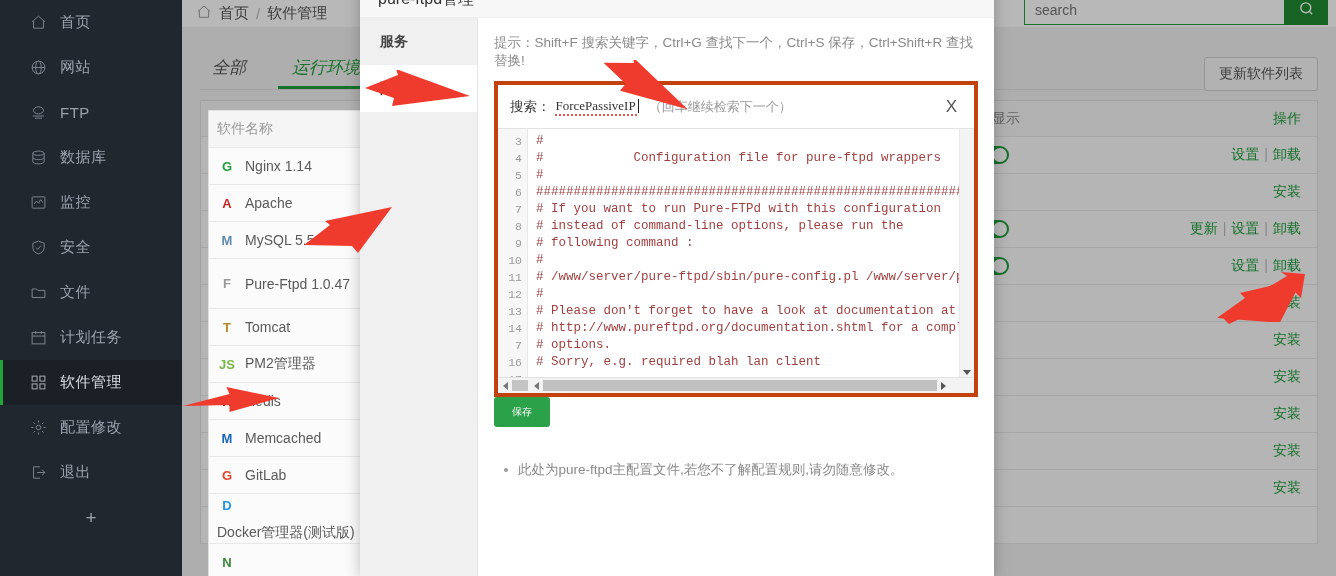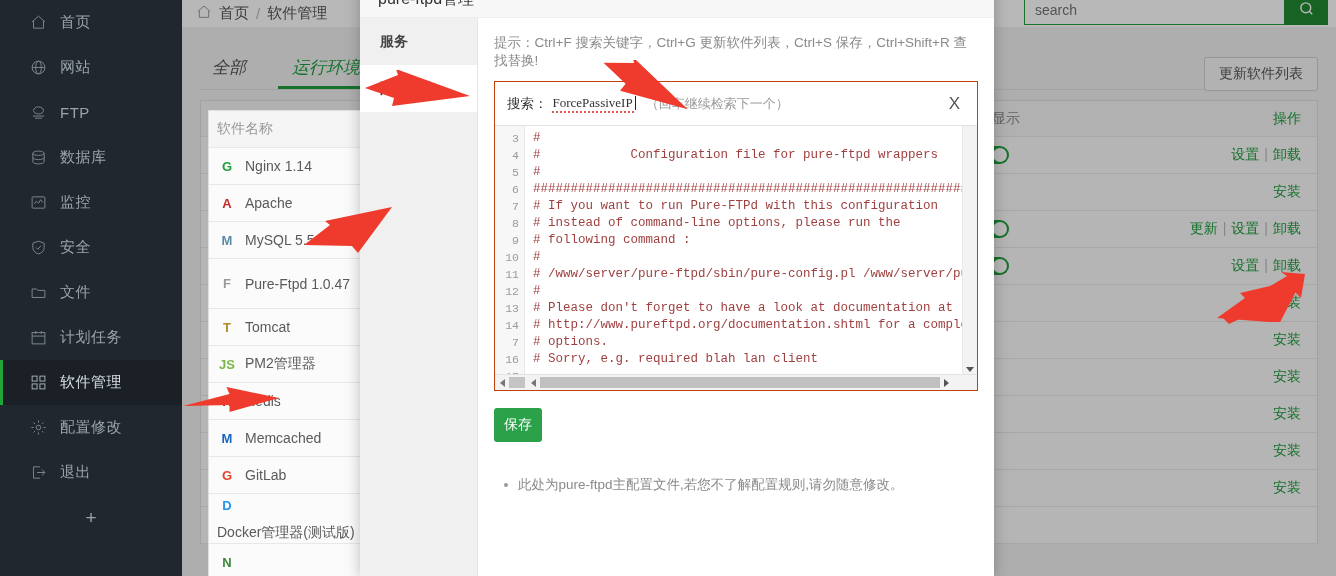--- a/index.html
+++ b/index.html
@@ -148,21 +148,21 @@
   .m-tabs { width: 118px; background: #f0f0f0; border-right: 1px solid #e6e6e6; font-weight: bold; }
   .m-tab {
     height: 47px; display: flex; align-items: center; padding-left: 20px;
     font-size: 14px; color: #444; cursor: pointer;
   }
   .m-tab.active { background: #fff; color: #222; }
   .m-pane { flex: 1; padding: 16px 16px 0 16px; min-width: 0; }
 
   .hint { font-size: 13.5px; color: #8a8a8a; margin-bottom: 11px; }
 
-  .editor-box { border: 1px solid #c2410c; }
+  .editor-box { border: 4px solid #c2410c; }
   .find-bar {
     height: 44px; display: flex; align-items: center;
     padding: 0 12px; background: #fff; border-bottom: 1px solid #e3e3e3;
     font-size: 13.5px; color: #333; gap: 4px;
   }
   .find-label { white-space: nowrap; }
   .find-term {
     font-family: Liberation Serif, serif; font-size: 13px;
     border-bottom: 2px dotted #e25656;
     padding: 0 1px; position: relative;
@@ -201,23 +201,22 @@
     height: 16px; background: #f3f3f3; border-top: 1px solid #e3e3e3;
     display: flex; align-items: center; position: relative;
   }
   .hs-arrow-l { width: 0;height:0; border-top:4px solid transparent; border-bottom:4px solid transparent; border-right:5px solid #777; margin-left:5px;}
   .hs-pad { width: 16px; height: 11px; background: #c4c4c4; margin-left: 4px; }
   .hs-arrow-l2 { width: 0;height:0; border-top:4px solid transparent; border-bottom:4px solid transparent; border-right:5px solid #777; margin-left:6px;}
   .hs-thumb { height: 11px; background: #c0c0c0; flex: 1; margin: 0 4px; }
   .hs-arrow-r { width: 0;height:0; border-top:4px solid transparent; border-bottom:4px solid transparent; border-left:5px solid #555; margin-right:28px;}
 
   .save-btn {
-    margin-top: 17px;
     background: #2ba24a; color: #fff; border: none;
-    padding: 8px 10px; font-size: 14px; border-radius: 3px; cursor: pointer;
+    padding: 8px 18px; font-size: 10px; border-radius: 3px; cursor: pointer;
   }
   .notes { margin-top: 32px; padding-left: 4px; }
   .notes li { list-style: none; position: relative; padding-left: 20px; font-size: 13.5px; color: #8a8a8a; line-height: 22px; }
   .notes li::before {
     content: ""; position: absolute; left: 6px; top: 9px;
     width: 4px; height: 4px; border-radius: 50%; background: #9a9a9a;
   }
 
   
   .softlist {
@@ -479,21 +478,21 @@
   </div>
 
   <div class="modal">
     <div class="modal-title">pure-ftpd管理</div>
     <div class="modal-body">
       <div class="m-tabs">
         <div class="m-tab">服务</div>
         <div class="m-tab active">配置修改</div>
       </div>
       <div class="m-pane">
-        <div class="hint">提示：Ctrl+F 搜索关键字，Ctrl+G 更新软件列表，Ctrl+S 保存，Ctrl+Shift+R 查找替换!</div>
+        <div class="hint">提示：Shift+F 搜索关键字，Ctrl+G 查找下一个，Ctrl+S 保存，Ctrl+Shift+R 查找替换!</div>
 
         <div class="editor-box">
           <div class="find-bar">
             <span class="find-label">搜索：</span>
             <span class="find-term">ForcePassiveIP</span>
             <span class="find-note">（回车继续检索下一个）</span>
             <span class="find-close">X</span>
           </div>
           <div class="code-area">
             <div class="gutter" id="gutter">

